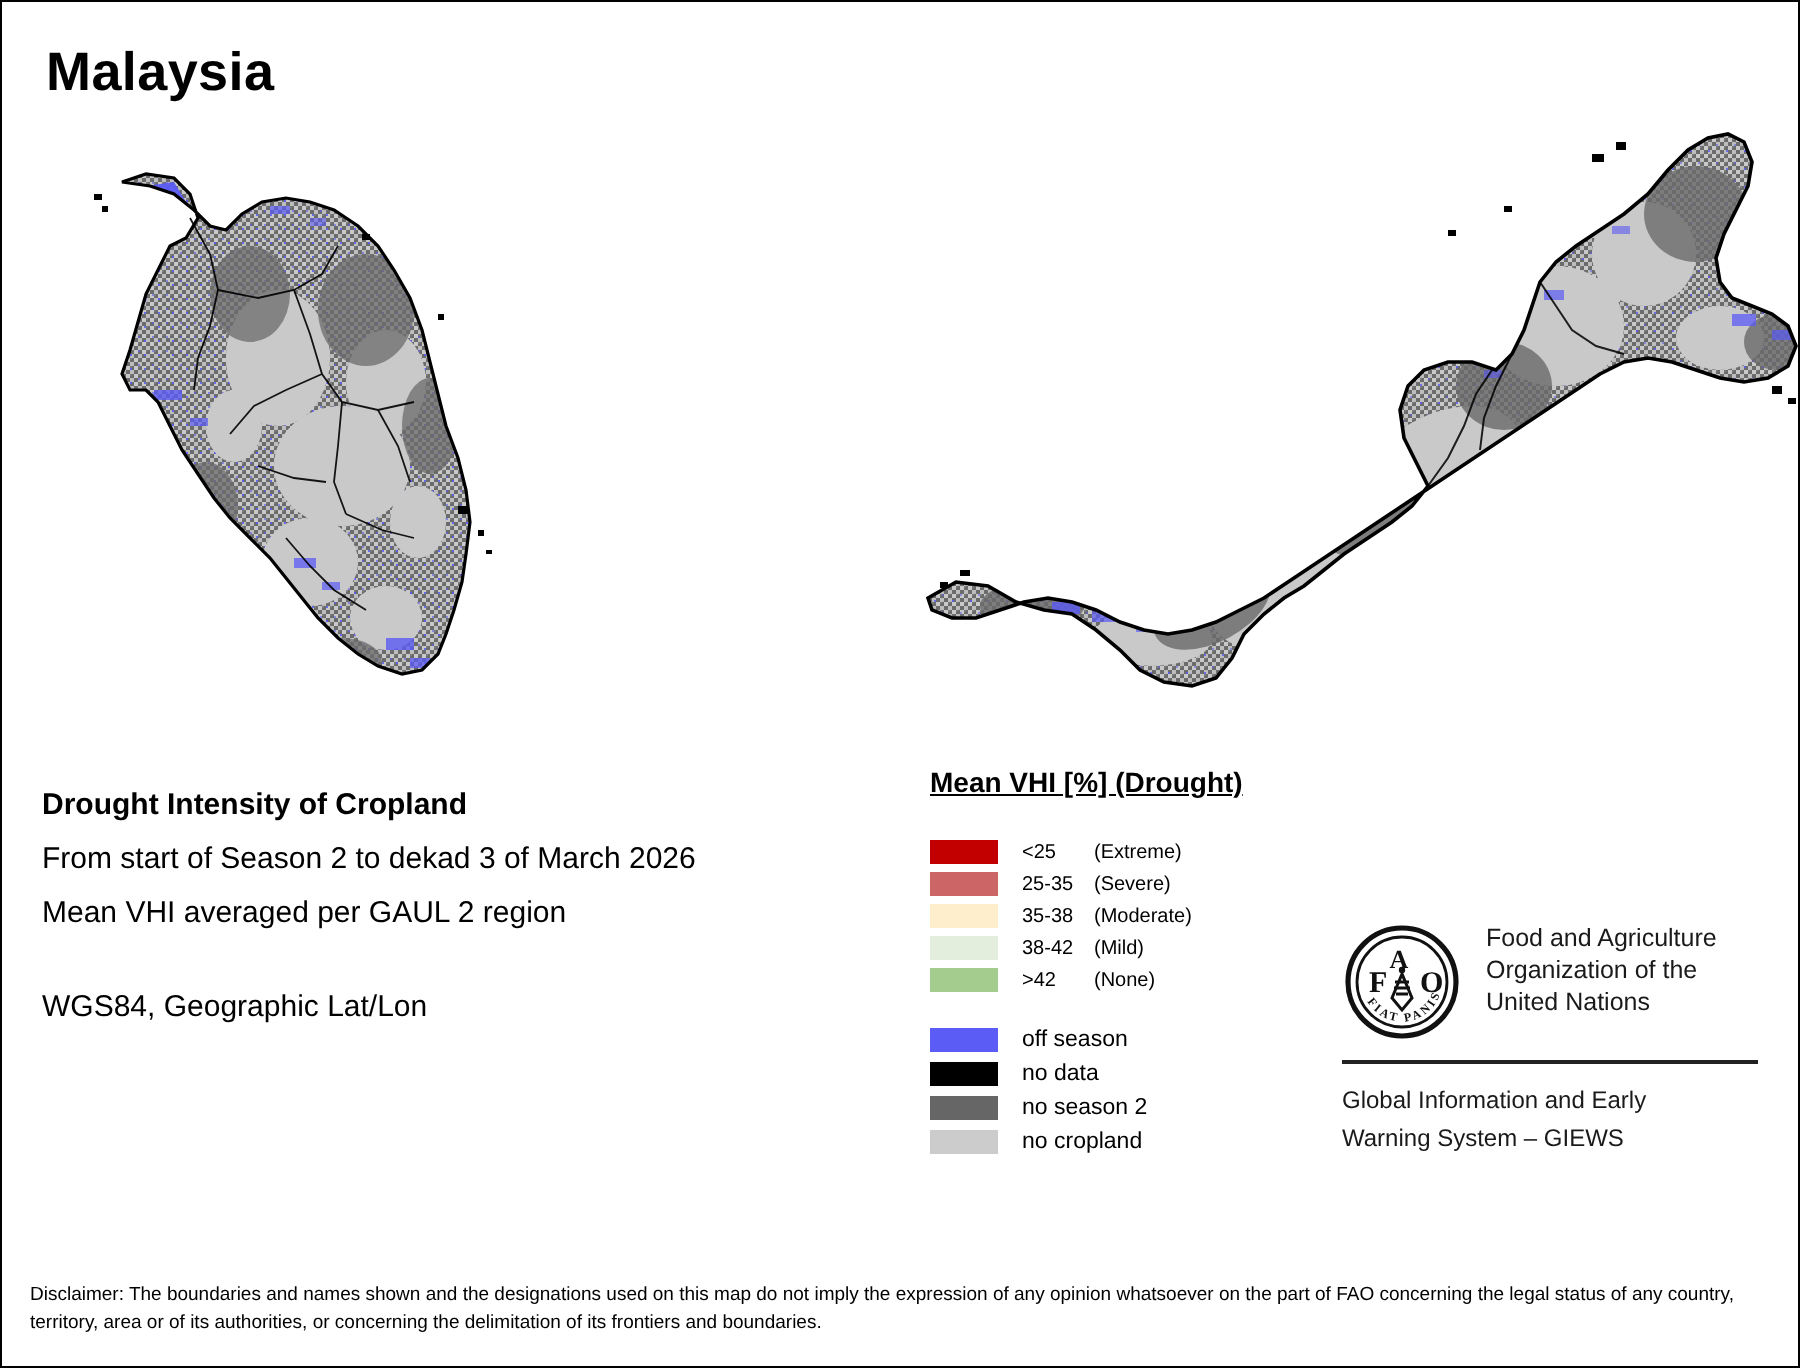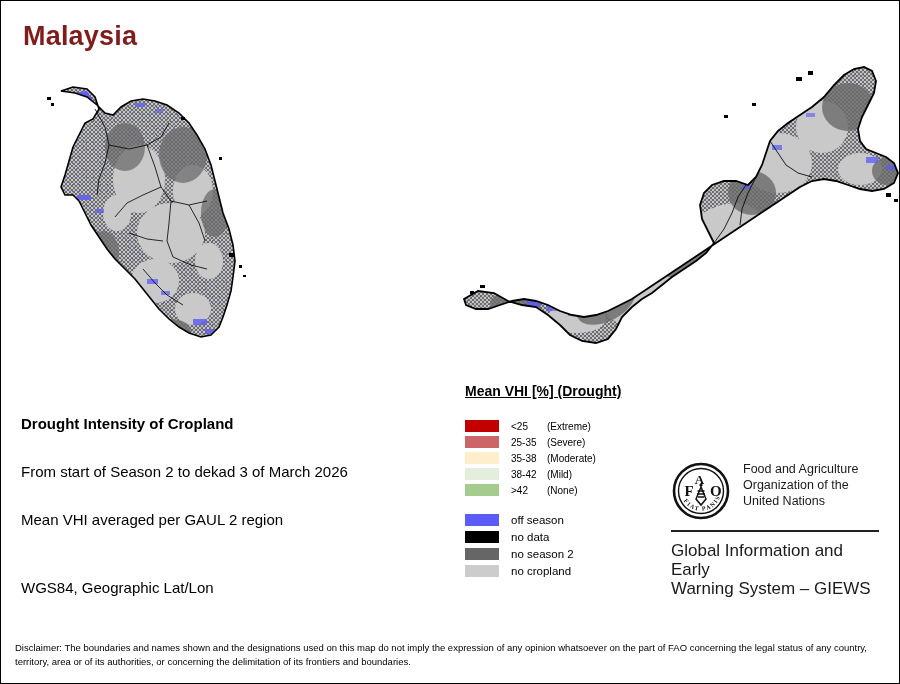--- a/index.html
+++ b/index.html
@@ -1,46 +1,46 @@
 <!DOCTYPE html>
 <html><head>
 <meta charset="utf-8">
 <style>
   html,body{margin:0;padding:0;background:#fff;}
   body{width:900px;height:684px;font-family:"Liberation Sans",sans-serif;}
   #page{position:relative;width:898px;height:682px;border:1px solid #000;background:#fff;overflow:hidden;}
 
-  #map-title{position:absolute;left:22px;top:20px;font-size:27px;font-weight:bold;color:#7f1d1d;letter-spacing:.2px;}
+  #map-title{position:absolute;left:22px;top:20px;font-size:27px;font-weight:bold;color:#000000;letter-spacing:.2px;}
 
   .map-canvas{position:absolute;}
   #map-peninsular{left:42px;top:82px;width:225px;height:262px;}
   #map-borneo{left:455px;top:52px;width:445px;height:300px;}
   .map-canvas svg{display:block;width:100%;height:100%;}
 
   #info-block{position:absolute;left:20px;top:388px;width:430px;color:#000;}
-  #info-block .ln{font-size:15px;line-height:27px;white-space:nowrap;margin-top:21px;}
+  #info-block .ln{font-size:15px;line-height:27px;white-space:nowrap;}
   #info-block .ln.b{font-weight:bold;}
   #info-block .gap{height:20px;}
 
   #legend{position:absolute;left:464px;top:382px;width:200px;}
   #legend-title{font-size:14px;font-weight:bold;text-decoration:underline;margin-bottom:19px;white-space:nowrap;}
   .lg-row{display:flex;align-items:center;height:16px;}
   .lg-sw{width:34px;height:12px;flex:0 0 34px;}
   .lg-tx{margin-left:12px;font-size:10px;white-space:nowrap;display:flex;}
   .lg-tx .rng{display:inline-block;width:36px;}
   .lg-spacer{height:13px;}
   .lg-row2{display:flex;align-items:center;height:17px;}
   .lg-tx2{margin-left:12px;font-size:11.5px;white-space:nowrap;}
 
   #fao{position:absolute;left:670px;top:460px;width:215px;}
   #fao-top{display:flex;align-items:flex-start;}
   #fao-mark{flex:0 0 60px;width:60px;height:60px;}
   #fao-name{margin-left:12px;font-size:12.5px;font-weight:normal;line-height:16px;color:#1a1a1a;}
   #fao-rule{margin-top:9px;border-top:2px solid #222;width:208px;}
-  #giews{margin-top:9px;font-size:17px;line-height:19px;color:#1a1a1a;}
+  #giews{margin-top:9px;font-size:12px;line-height:19px;color:#1a1a1a;}
 
   #disclaimer{position:absolute;left:14px;top:640px;width:865px;font-size:9.5px;line-height:14px;color:#000;}
 </style>
 </head>
 <body>
 
 <div id="page">
 
   <div id="map-title">Malaysia</div>
 

